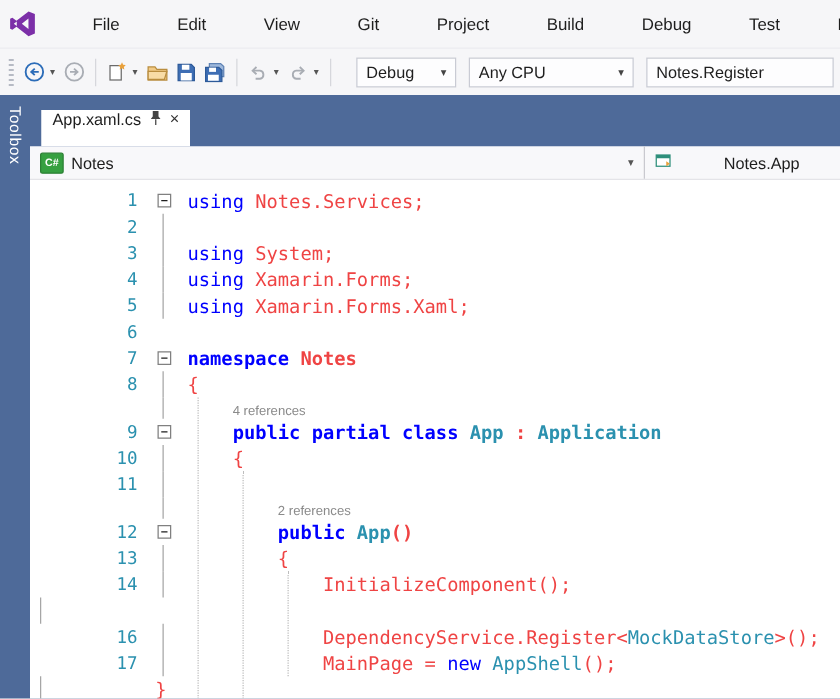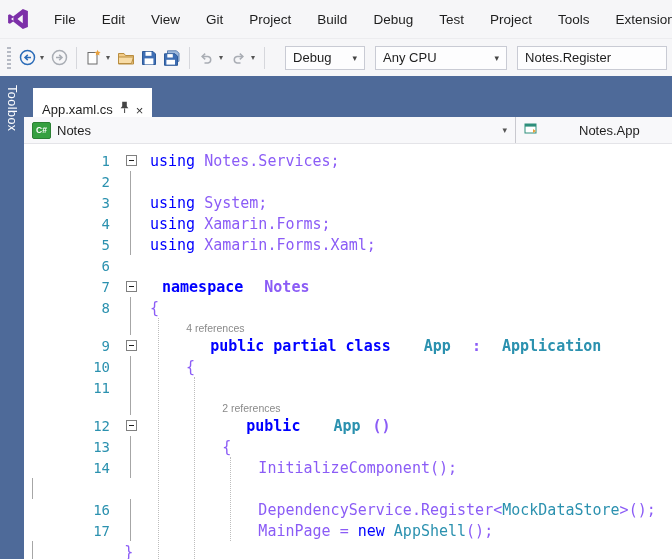--- a/index.html
+++ b/index.html
@@ -1,19 +1,19 @@
 <!DOCTYPE html>
 <html><head>
 <meta charset="utf-8">
 <style>
   html,body{margin:0;padding:0;background:#DADADA;}
   .page{position:relative;width:672px;height:559px;overflow:hidden;background:#F6F6F8;
         font-family:"Liberation Sans",sans-serif;color:#1E1E1E;-webkit-user-select:none;}
   
-  .menubar{height:38px;display:flex;align-items:center;background:#F6F6F8;padding-left:7px;white-space:nowrap;}
+  .menubar{height:38px;display:flex;align-items:center;background:#F6F6F8;padding-left:7px;white-space:nowrap;gap:20px;}
   .vs-logo{width:24px;height:24px;margin:0 10px 0 0;flex:none;display:flex;align-items:center;}
   .menu-item{padding:0 13px;font-size:13.5px;color:#1E1E1E;cursor:default;}
   
   .toolbar{height:38px;display:flex;align-items:center;background:#F6F6F8;border-top:1px solid #ECECEF;
            padding-left:3px;gap:2px;overflow:hidden;box-sizing:border-box;}
   .grip{width:4px;height:22px;margin:0 4px;background:repeating-linear-gradient(180deg,#B6BAC4 0 2px,transparent 2px 4px);}
   .tb-btn{border:none;background:transparent;padding:2px;display:flex;align-items:center;}
   .tbcaret{font-size:8px;color:#555;margin:0 3px 0 0;}
   .sep{width:1px;height:22px;background:#D6D7DC;margin:0 4px;flex:none;}
   .dd{display:flex;align-items:center;height:24px;border:1px solid #C9CBD4;background:#FDFDFE;
@@ -22,21 +22,21 @@
   .dd-debug{width:80px;margin-left:14px;}
   .dd-cpu{width:132px;margin-left:8px;}
   .dd-proj{width:150px;margin-left:8px;}
   
   .main{height:483px;display:flex;background:#4E6A99;}
   .toolbox-strip{width:24px;flex:none;display:flex;justify-content:center;padding-top:9px;box-sizing:border-box;}
   .toolbox-strip span{writing-mode:vertical-rl;color:#FFFFFF;font-size:12.5px;letter-spacing:.5px;}
   .editor-col{flex:1;display:flex;flex-direction:column;min-width:0;}
   
   .tabrow{height:41px;display:flex;align-items:flex-end;padding-left:9px;}
-  .tab{height:29px;background:#FFFFFF;display:flex;align-items:flex-end;gap:7px;padding:0 9px;
+  .tab{height:29px;background:#FFFFFF;display:flex;align-items:flex-start;gap:7px;padding:0 9px;
        font-size:13px;color:#1E1E1E;}
   .tab .close{font-size:13px;color:#333;line-height:1;}
   
   .navbar{height:27px;background:#F8F8FA;display:flex;align-items:stretch;border-bottom:1px solid #E4E4E8;box-sizing:border-box;}
   .nav-combo{display:flex;align-items:center;gap:6px;padding:0 8px;font-size:13px;min-width:0;}
   .nav-left{flex:1;}
   .nav-right{width:140px;flex:none;gap:42px;}
   .nav-divider{width:1px;background:#C9C9CF;}
   .nv-caret{margin-left:auto;font-size:9px;color:#555;}
   .cs-badge{width:17px;height:15px;background:#36A041;border:1px solid #2B8034;border-radius:2px;
@@ -47,22 +47,22 @@
   .crow{display:flex;align-items:center;height:21px;font-family:"DejaVu Sans Mono",monospace;font-size:15px;}
   .clrow{height:17px;}
   .gut{width:86px;padding-right:12px;text-align:right;color:#2B91AF;font-size:14px;flex:none;}
   .olc{width:18px;height:100%;flex:none;display:flex;align-items:center;justify-content:center;position:relative;}
   .olc.oline::before{content:"";position:absolute;left:8px;top:0;bottom:0;width:1px;background:#A6A6A6;}
   .obox{width:9px;height:9px;background:#fff;border:1px solid #808080;position:relative;box-sizing:content-box;}
   .obox::after{content:"";position:absolute;left:2px;right:2px;top:4px;height:1px;background:#1E1E1E;}
   .codeln{white-space:pre;color:#1E1E1E;padding-left:10px;}
   .tok-k{color:#0000FF;}
   .tok-t{color:#2B91AF;}
-  .tok-p{color:#8b5cf6;}
-  .crow.bold .codeln span{font-weight:bold;margin-left:12px;}
+  .tok-p{color:#ef4444;}
+  .crow.bold .codeln span{font-weight:bold;}
   .clpad{font-family:"DejaVu Sans Mono",monospace;font-size:15px;}
   .cltext{font-family:"Liberation Sans",sans-serif;font-size:10.5px;color:#8A8A8A;}
   .guide{position:absolute;width:0;border-left:1px dotted #BDBDBD;pointer-events:none;}
 </style>
 </head>
 <body>
 
 <div class="page">
 
   <div class="menubar">

